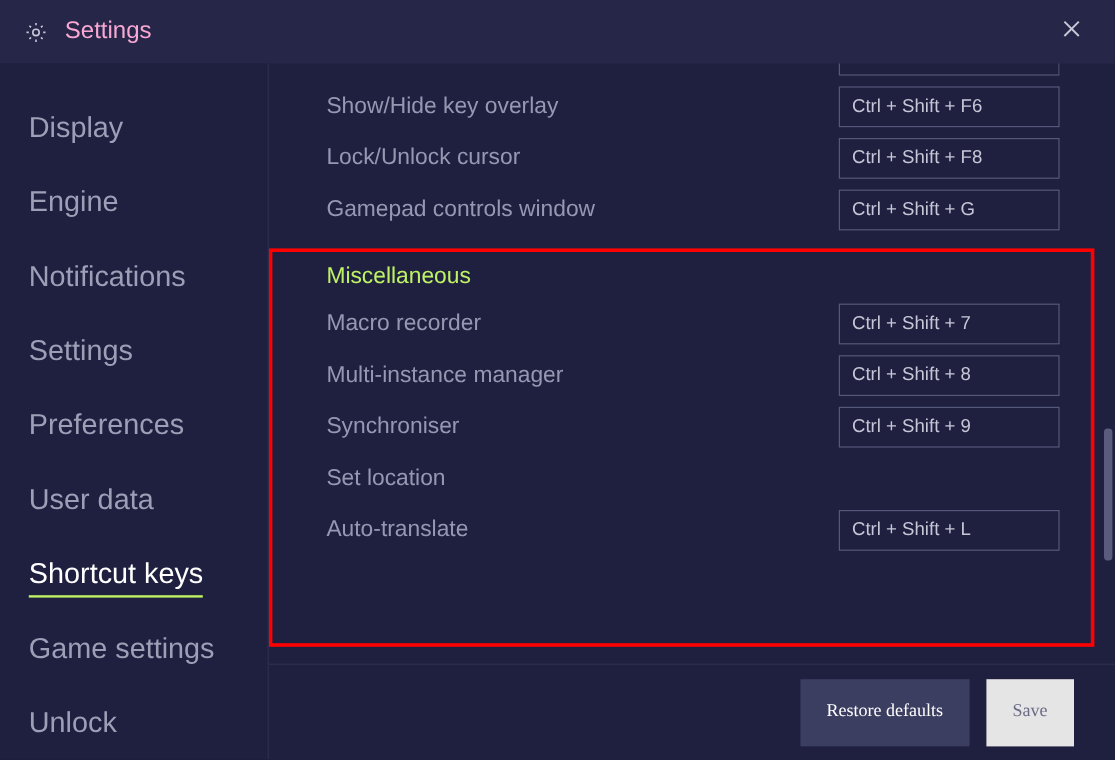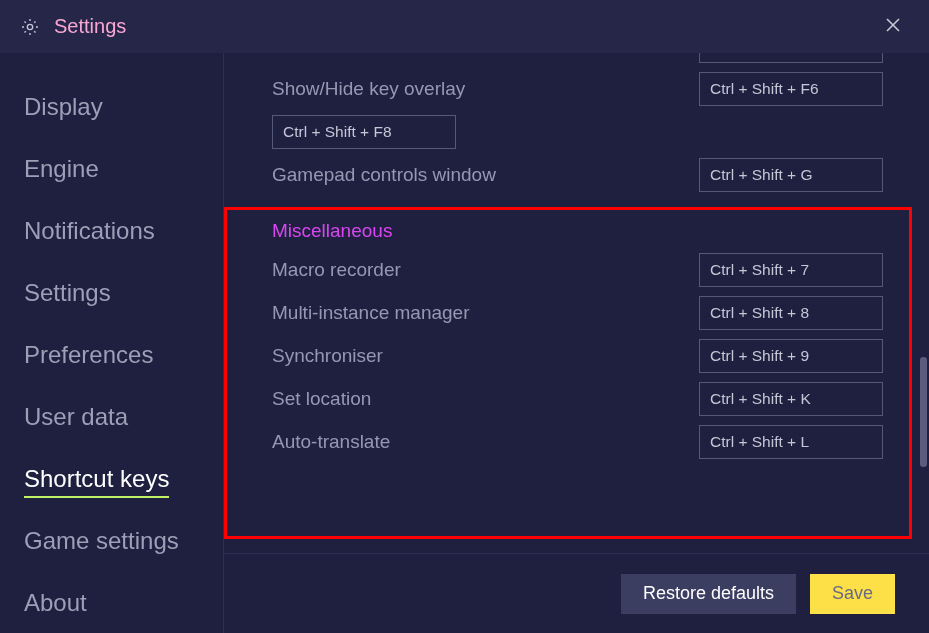--- a/index.html
+++ b/index.html
@@ -81,21 +81,21 @@
     border: 1px solid #565879;
     background: transparent;
     color: #c6c6d6;
     font-size: 15.5px;
     font-family: inherit;
     padding: 2px 10px;
     outline: none;
   }
   .section-title {
     font-size: 19px;
-    color: #d946ef;
+    color: #bef264;
     font-weight: 400;
     margin: 24px 0 6px 0;
   }
   .highlight-box {
     position: absolute;
     left: 0;
     top: 154px;
     width: 688px;
     height: 332px;
     border: 3px solid #ff0000;
@@ -121,29 +121,29 @@
   .footer {
     height: 80px;
     display: flex;
     align-items: center;
     justify-content: flex-end;
     gap: 14px;
     padding-right: 34px;
     border-top: 1px solid #2d2e52;
   }
   .btn {
-    height: 40px;
+    height: 56px;
     padding: 0 22px;
     border: none;
-    font-size: 18px;
-    font-family: Liberation Sans, sans-serif;
+    font-size: 15px;
+    font-family: Liberation Serif, serif;
     cursor: pointer;
   }
   .btn.secondary { background: #3b3d61; color: #ffffff; }
-  .btn.primary   { background: #fde047; color: #6a6a86; text-align: right; }
+  .btn.primary   { background: #e5e5e5; color: #6a6a86; text-align: right; }
   .row-block { display:block; }
 </style>
 </head>
 <body>
 
 <div class="titlebar">
   <div class="titlebar-left">
     <span class="gear">
       <svg width="20" height="20" viewBox="0 0 24 24" fill="none" stroke="#c8c8d8" stroke-width="1.6">
         <circle cx="12" cy="12" r="3.2"></circle>
@@ -163,36 +163,37 @@
 <div class="body">
   <div class="sidebar">
     <div class="row-block"><span class="sidebar-item">Display</span></div>
     <div class="row-block"><span class="sidebar-item">Engine</span></div>
     <div class="row-block"><span class="sidebar-item">Notifications</span></div>
     <div class="row-block"><span class="sidebar-item">Settings</span></div>
     <div class="row-block"><span class="sidebar-item">Preferences</span></div>
     <div class="row-block"><span class="sidebar-item">User data</span></div>
     <div class="row-block"><span class="sidebar-item active">Shortcut keys</span></div>
     <div class="row-block"><span class="sidebar-item">Game settings</span></div>
-    <div class="row-block"><span class="sidebar-item">About</span></div>
+    <div class="row-block"><span class="sidebar-item">Unlock</span></div>
   </div>
 
   <div class="content-wrap">
     <div class="content">
 
       <div class="cutoff-row">
         <span></span>
         <input class="kbd" value="" style="">
       </div>
 
       <div class="row">
         <span class="label">Show/Hide key overlay</span>
         <input class="kbd" value="Ctrl + Shift + F6" style="">
       </div>
       <div class="row">
+        <span class="label">Lock/Unlock cursor</span>
         <input class="kbd" value="Ctrl + Shift + F8" style="">
       </div>
       <div class="row">
         <span class="label">Gamepad controls window</span>
         <input class="kbd" value="Ctrl + Shift + G" style="">
       </div>
 
       <div class="section-title">Miscellaneous</div>
 
       <div class="row">
@@ -202,21 +203,20 @@
       <div class="row">
         <span class="label">Multi-instance manager</span>
         <input class="kbd" value="Ctrl + Shift + 8" style="">
       </div>
       <div class="row">
         <span class="label">Synchroniser</span>
         <input class="kbd" value="Ctrl + Shift + 9" style="">
       </div>
       <div class="row">
         <span class="label">Set location</span>
-        <input class="kbd" value="Ctrl + Shift + K" style="">
       </div>
       <div class="row">
         <span class="label">Auto-translate</span>
         <input class="kbd" value="Ctrl + Shift + L" style="">
       </div>
 
       <div class="highlight-box"></div>
       <div class="scrollbar"></div>
     </div>
 

